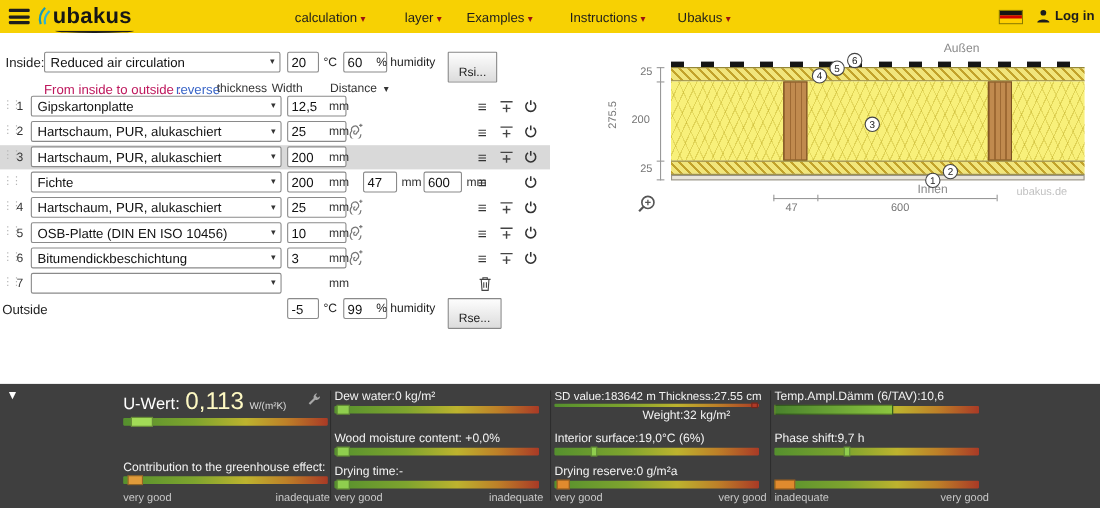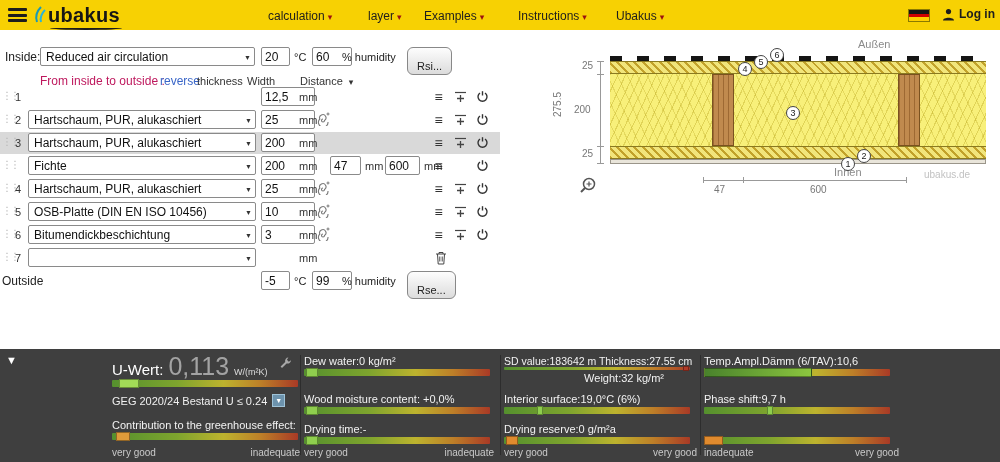--- a/index.html
+++ b/index.html
@@ -22,21 +22,21 @@
 
   
   .rowline{position:absolute;left:0;width:500px;height:22px}
   .rowline.selected{background:#d9d9d9}
   .f-label{position:absolute;font-size:12px;color:#222;white-space:nowrap}
   .col-label{position:absolute;font-size:11px;color:#333;white-space:nowrap}
   .link{color:#3a66c8;cursor:pointer}
   .sel{position:absolute;height:19px;background:#fff;border:1px solid #8a8a8a;border-radius:2px;font-size:12px;display:flex;align-items:center;padding:0 14px 0 5px;cursor:pointer;white-space:nowrap;overflow:hidden;color:#111}
   .sel .caret{position:absolute;right:3px;top:50%;transform:translateY(-50%);font-size:7px;color:#333}
   .inp{position:absolute;height:19px;border:1px solid #8a8a8a;border-radius:2px;font-size:12px;padding:0 3px;font-family:"Liberation Sans",sans-serif;color:#111;background:#fff}
-  .btn{position:absolute;height:28px;font-size:11px;border:1px solid #888;border-radius:6px;background:linear-gradient(#fdfdfd,#dcdcdc);padding:12px 9px;cursor:pointer;font-family:"Liberation Sans",sans-serif;color:#222}
+  .btn{position:absolute;height:28px;font-size:11px;border:1px solid #888;border-radius:1px;background:linear-gradient(#fdfdfd,#dcdcdc);padding:12px 9px;cursor:pointer;font-family:"Liberation Sans",sans-serif;color:#222}
   .handle{position:absolute;left:2px;top:3px;font-size:10px;color:#b5b5b5;letter-spacing:-2px;line-height:14px;cursor:grab}
   .rownum{position:absolute;left:15px;top:5px;font-size:11px;color:#333}
   .row-sel{left:28px;top:1px;width:228px}
   .th{left:261px;top:1px;width:54px}
   .unit{position:absolute;left:299px;top:5px;font-size:11px;color:#333}
   .spiral{position:absolute;left:316px;top:3px;cursor:pointer}
   .icon-btn{position:absolute;top:2px;width:17px;height:17px;display:flex;align-items:center;justify-content:center;cursor:pointer;color:#333;font-size:14px;font-weight:bold}
   .pos-menu{left:430px}.pos-insert{left:452px}.pos-power{left:474px}.pos-trash{left:432px}
   .w-inp{left:330px;top:1px;width:31px}
   .w-unit{position:absolute;left:365px;top:5px;font-size:11px;color:#333}
@@ -75,21 +75,21 @@
   .metric-label{position:absolute;left:0;font-size:11px;color:#f2f2f2;white-space:nowrap}
   .metric-label.small{font-size:10.5px}
   .bar{position:absolute;left:0;width:186px;height:7px;border-radius:1px;background:linear-gradient(90deg,#55902e 0%,#7ea42e 35%,#bdb32e 60%,#bd7f28 80%,#a93a26 100%)}
   .bar.thin{height:3px}
   .bar .mk{position:absolute;top:-1px;height:9px;width:6px;border:1px solid rgba(0,0,0,.35)}
   .bar.thin .mk{height:5px}
   .scale-lab{position:absolute;bottom:4px;font-size:10px;color:#c9c9c9;white-space:nowrap}
   .scale-lab.r{right:0}
   .uw{position:absolute;left:0;top:3px;display:flex;align-items:baseline;gap:5px;white-space:nowrap}
   .uw-l{font-size:15px;color:#fff}
-  .uw-v{font-size:25px;color:#a3a3a3}
+  .uw-v{font-size:22px;color:#fef9c3}
   .uw-u{font-size:9px;color:#ddd}
   .wrench{position:absolute;left:166px;top:8px;cursor:pointer}
   .geg{position:absolute;left:0;top:45px;font-size:11px;display:flex;align-items:center;gap:5px;white-space:nowrap}
   .geg-box{width:13px;height:13px;background:#6d93ad;border:1px solid #9fc3d8;display:flex;align-items:center;justify-content:center;cursor:pointer}
   .geg-box span{font-size:7px;color:#fff}
   .weight{position:absolute;right:33px;font-size:11px;color:#f2f2f2;white-space:nowrap}
 </style>
 </head>
 <body>
 
@@ -143,20 +143,24 @@
 
   <span class="f-label" style="left:40px;top:74px;color:#be185d">From inside to outside :</span>
   <span class="f-label link" style="left:160px;top:74px">reverse</span>
   <span class="col-label" style="left:197px;top:75px">thickness</span>
   <span class="col-label" style="left:247px;top:75px">Width</span>
   <span class="col-label" style="left:300px;top:75px;cursor:pointer"><span>Distance</span> <span class="nav-caret" style="color:#333">▾</span></span>
 
   <div class="rowline" style="top:86px">
     <span class="handle">⋮⋮</span>
     <span class="rownum">1</span>
+    <div class="sel row-sel">
+        <span>Gipskartonplatte</span>
+        <span class="caret">▼</span>
+      </div>
     <input class="inp th" value="12,5" style="">
     <span class="unit">mm</span>
     <span class="icon-btn pos-menu">≡</span>
     <span class="icon-btn pos-insert">
         <svg width="13" height="13" viewBox="0 0 13 13">
           <path d="M1 2.5h11" stroke="#444" stroke-width="1.2"></path>
           <path d="M6.5 5v7M3 8.5h7" stroke="#444" stroke-width="1.3"></path>
         </svg>
       </span>
     <span class="icon-btn pos-power">
@@ -408,26 +412,20 @@
         <span class="uw-l">U-Wert:</span>
         <span class="uw-v">0,113</span>
         <span class="uw-u">W/(m²K)</span>
       </div>
       <span class="wrench"><svg width="14" height="14" viewBox="0 0 14 14">
             <path d="M13 3.2a3.4 3.4 0 0 1-4.4 3.2L4 11l-1.4-1.4 4.6-4.6A3.4 3.4 0 0 1 10.4.6L8.9 2.8l1.9 1.9L13 3.2z" fill="#a8a8a8"></path>
           </svg></span>
       <div class="bar" style="top:31px">
           <span class="mk" style="left:4%;width:20px;background:#a2db57"></span>
         </div>
-      <div class="geg">
-        <span>GEG 2020/24 Bestand U ≤ 0.24</span>
-        <span class="geg-box">
-            <span>▼</span>
-          </span>
-      </div>
       <div class="metric-label" style="top:70px">Contribution to the greenhouse effect:</div>
       <div class="bar" style="top:84px">
           <span class="mk" style="left:2%;width:14px;background:#e09b3a"></span>
         </div>
       <span class="scale-lab" style="left:0">very good</span>
       <span class="scale-lab r">inadequate</span>
     </div>
 
     <div class="col" style="left:304px;width:190px">
       <div class="metric-label" style="top:6px">Dew water:0 kg/m²</div>

